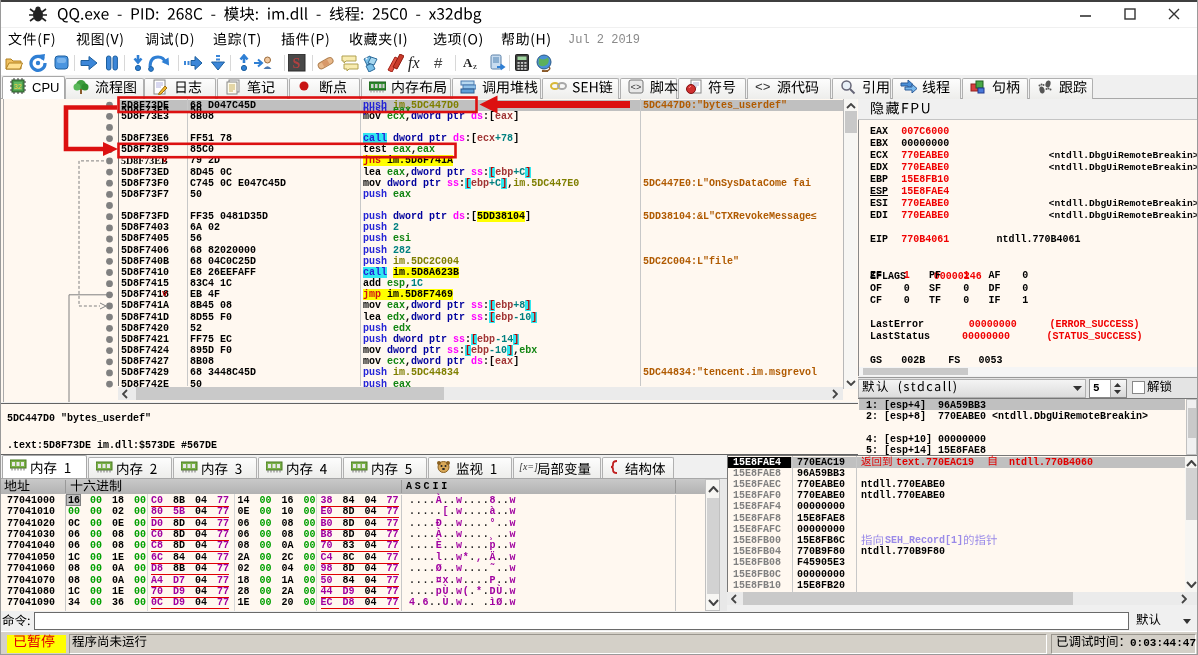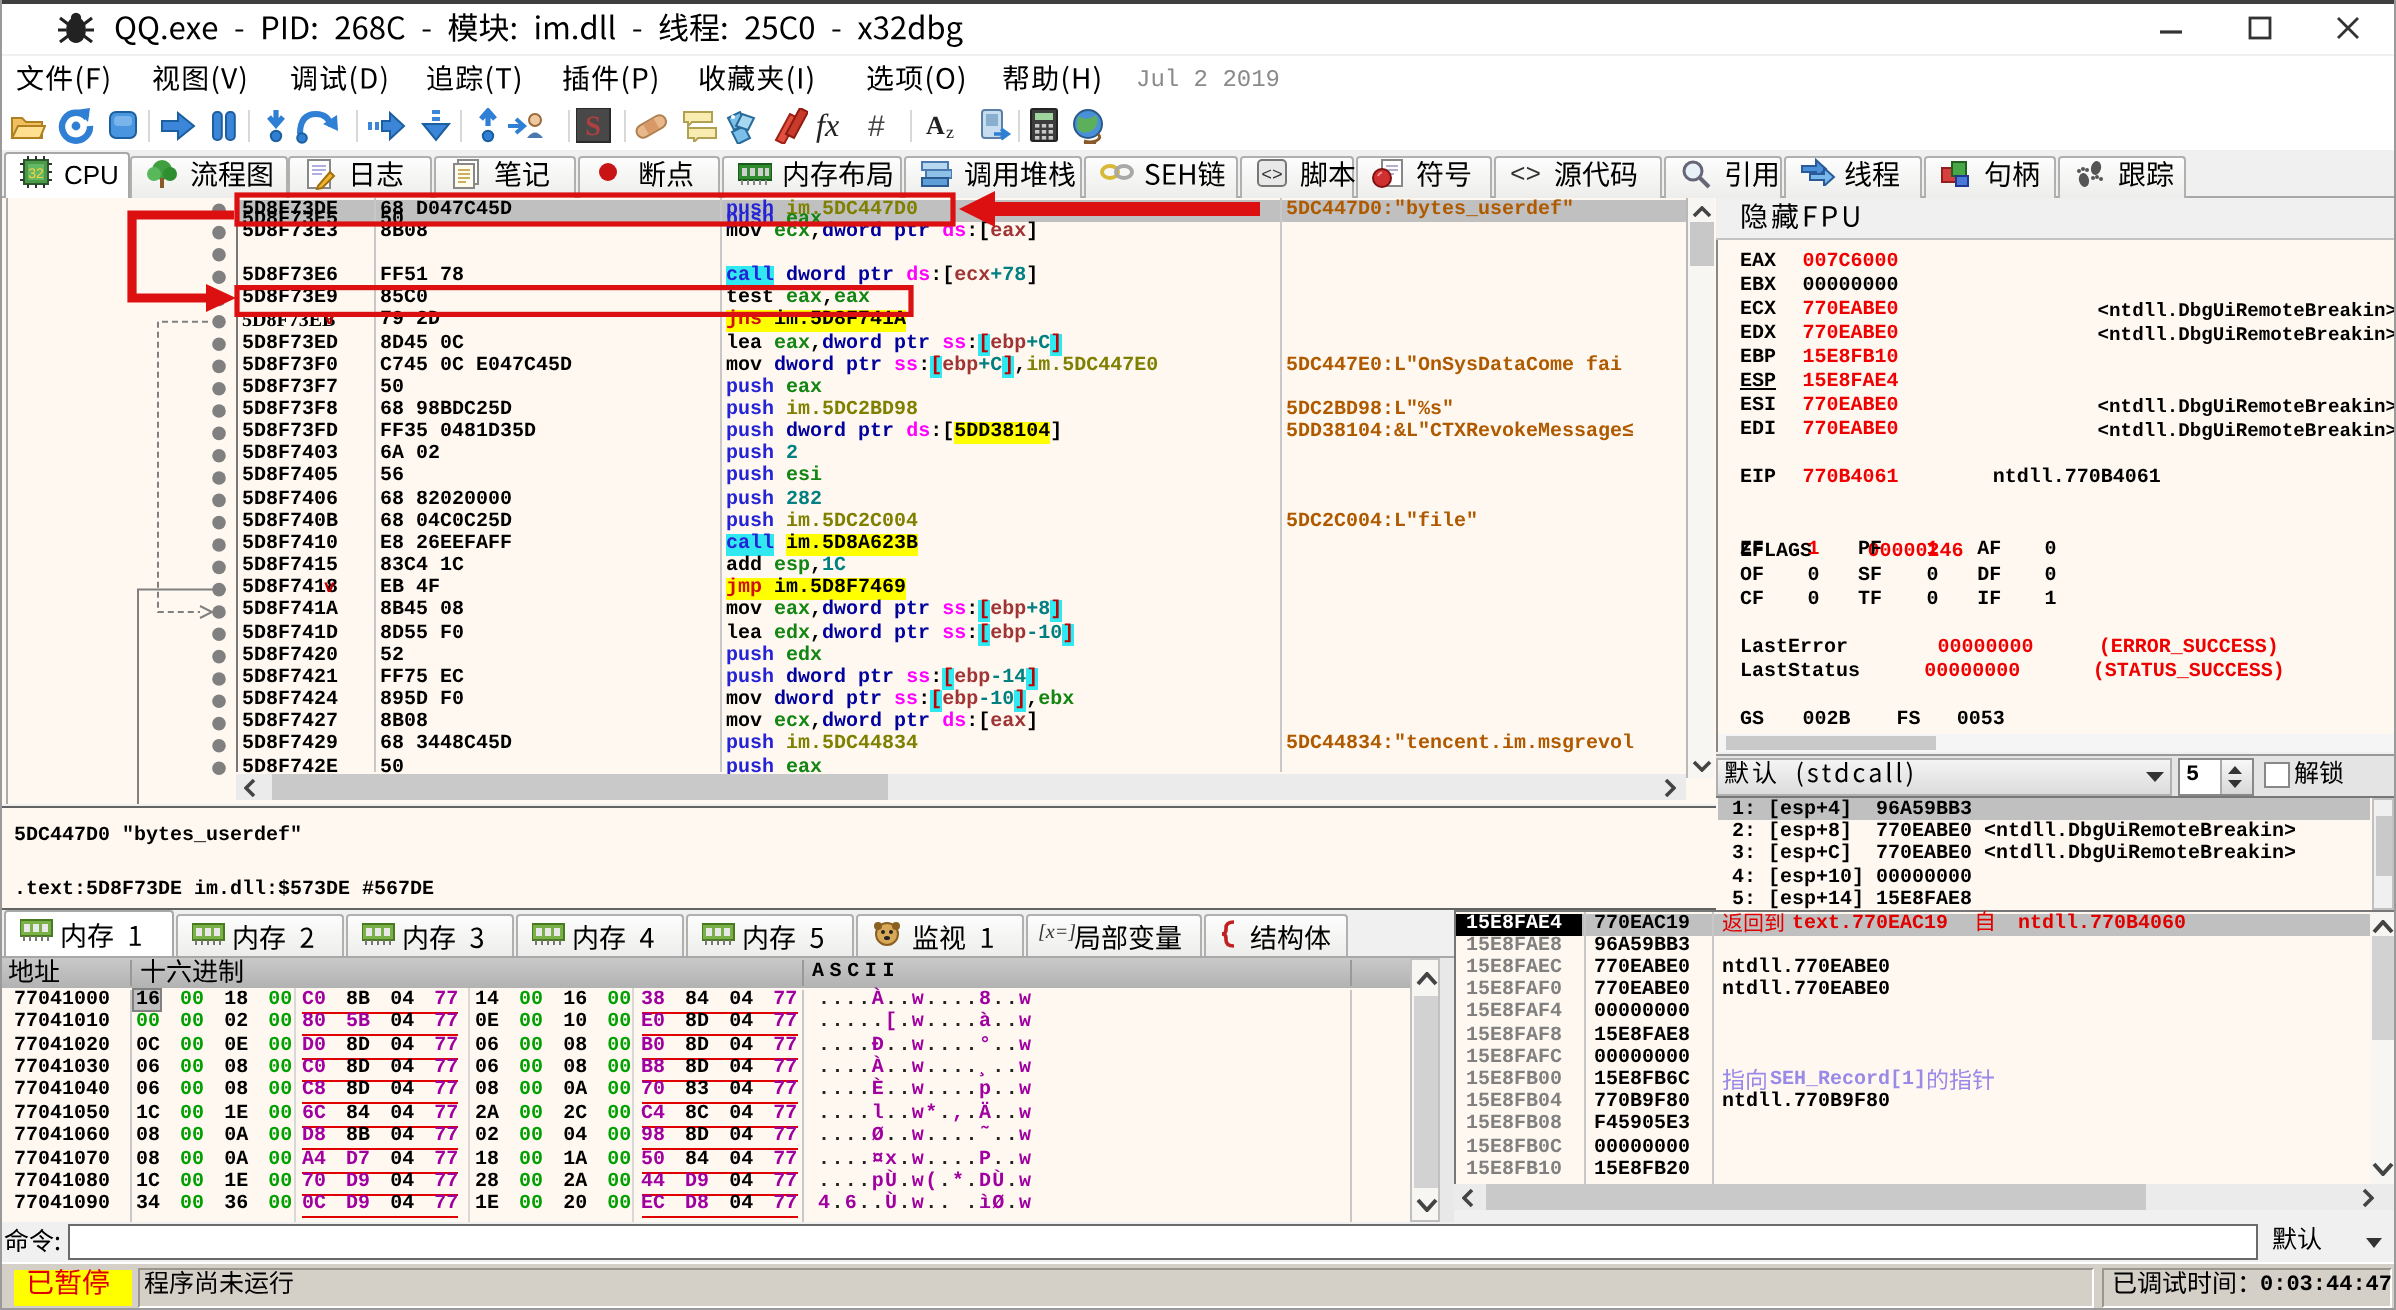--- a/index.html
+++ b/index.html
@@ -293,21 +293,20 @@
       </svg>
 <div class="row mono" style="left:0;top:0.5px;width:843px"><span class="abs" style="left:121px;font-weight:bold;color:#000">5D8F73DE</span><span class="abs" style="left:190px">68 D047C45D</span><span class="abs" style="left:363px"><span class="kb">push</span> <span class="im">im.5DC447D0</span></span><span class="abs cmt" style="left:643px">5DC447D0:"bytes_userdef"</span></div>
 <div class="row mono" style="left:0;top:11.7px;width:843px"><span class="abs" style="left:121px;">5D8F73E3</span><span class="abs" style="left:190px">8B08</span><span class="abs" style="left:363px">mov <span class="rg">ecx</span>,<span class="nv">dword ptr</span> <span class="sg">ds</span>:[<span class="mb">eax</span>]</span></div>
 <div class="row mono" style="left:0;top:6px;width:843px"><span class="abs" style="left:121px;">5D8F73E5</span><span class="abs" style="left:190px">50</span><span class="abs" style="left:363px"><span class="kb">push</span> <span class="rg">eax</span></span></div>
 <div class="row mono" style="left:0;top:34.0px;width:843px"><span class="abs" style="left:121px;">5D8F73E6</span><span class="abs" style="left:190px">FF51 78</span><span class="abs" style="left:363px"><span class="cy">call</span> <span class="nv">dword ptr</span> <span class="sg">ds</span>:[<span class="mb">ecx</span><span class="tl">+78</span>]</span></div>
 <div class="row mono" style="left:0;top:45.1px;width:843px"><span class="abs" style="left:121px;">5D8F73E9</span><span class="abs" style="left:190px">85C0</span><span class="abs" style="left:363px">test <span class="rg">eax</span>,<span class="rg">eax</span></span></div>
 <div class="row mono" style="left:0;top:56.3px;width:843px"><span class="abs" style="left:121px;font-family:Liberation Serif, serif;">5D8F73EB</span><span class="abs" style="left:162px;color:#c00000;font-size:9px">v</span><span class="abs" style="left:190px">79 2D</span><span class="abs" style="left:363px"><span class="yr">jns</span><span class="yb">&nbsp;im.5D8F741A</span></span></div>
 <div class="row mono" style="left:0;top:67.5px;width:843px"><span class="abs" style="left:121px;">5D8F73ED</span><span class="abs" style="left:190px">8D45 0C</span><span class="abs" style="left:363px">lea <span class="rg">eax</span>,<span class="nv">dword ptr</span> <span class="sg">ss</span>:<span class="cyb">[</span><span class="mb">ebp</span><span class="tl">+C</span><span class="cyb">]</span></span></div>
 <div class="row mono" style="left:0;top:78.6px;width:843px"><span class="abs" style="left:121px;">5D8F73F0</span><span class="abs" style="left:190px">C745 0C <span class="un">E047C45D</span></span><span class="abs" style="left:363px">mov <span class="nv">dword ptr</span> <span class="sg">ss</span>:<span class="cyb">[</span><span class="mb">ebp</span><span class="tl">+C</span><span class="cyb">]</span>,<span class="im">im.5DC447E0</span></span><span class="abs cmt" style="left:643px">5DC447E0:L"OnSysDataCome fai</span></div>
 <div class="row mono" style="left:0;top:89.8px;width:843px"><span class="abs" style="left:121px;">5D8F73F7</span><span class="abs" style="left:190px">50</span><span class="abs" style="left:363px"><span class="kb">push</span> <span class="rg">eax</span></span></div>
-<div class="row mono" style="left:0;top:100.9px;width:843px"><span class="abs" style="left:121px;">5D8F73F8</span><span class="abs" style="left:190px">68 <span class="un">98BDC25D</span></span><span class="abs" style="left:363px"><span class="kb">push</span> <span class="im">im.5DC2BD98</span></span><span class="abs cmt" style="left:643px">5DC2BD98:L"%s"</span></div>
 <div class="row mono" style="left:0;top:112.1px;width:843px"><span class="abs" style="left:121px;">5D8F73FD</span><span class="abs" style="left:190px">FF35 <span class="un">0481D35D</span></span><span class="abs" style="left:363px"><span class="kb">push</span> <span class="nv">dword ptr</span> <span class="sg">ds</span>:[<span class="yb">5DD38104</span>]</span><span class="abs cmt" style="left:643px">5DD38104:&amp;L"CTXRevokeMessage≤</span></div>
 <div class="row mono" style="left:0;top:123.3px;width:843px"><span class="abs" style="left:121px;">5D8F7403</span><span class="abs" style="left:190px">6A 02</span><span class="abs" style="left:363px"><span class="kb">push</span> <span class="tl">2</span></span></div>
 <div class="row mono" style="left:0;top:134.4px;width:843px"><span class="abs" style="left:121px;">5D8F7405</span><span class="abs" style="left:190px">56</span><span class="abs" style="left:363px"><span class="kb">push</span> <span class="rg">esi</span></span></div>
 <div class="row mono" style="left:0;top:145.6px;width:843px"><span class="abs" style="left:121px;">5D8F7406</span><span class="abs" style="left:190px">68 82020000</span><span class="abs" style="left:363px"><span class="kb">push</span> <span class="tl">282</span></span></div>
 <div class="row mono" style="left:0;top:156.7px;width:843px"><span class="abs" style="left:121px;">5D8F740B</span><span class="abs" style="left:190px">68 <span class="un">04C0C25D</span></span><span class="abs" style="left:363px"><span class="kb">push</span> <span class="im">im.5DC2C004</span></span><span class="abs cmt" style="left:643px">5DC2C004:L"file"</span></div>
 <div class="row mono" style="left:0;top:167.9px;width:843px"><span class="abs" style="left:121px;">5D8F7410</span><span class="abs" style="left:190px">E8 26EEFAFF</span><span class="abs" style="left:363px"><span class="cy">call</span> <span class="yb">im.5D8A623B</span></span></div>
 <div class="row mono" style="left:0;top:179.1px;width:843px"><span class="abs" style="left:121px;">5D8F7415</span><span class="abs" style="left:190px">83C4 1C</span><span class="abs" style="left:363px">add <span class="rg">esp</span>,<span class="tl">1C</span></span></div>
 <div class="row mono" style="left:0;top:190.2px;width:843px"><span class="abs" style="left:121px;">5D8F7418</span><span class="abs" style="left:162px;color:#c00000;font-size:9px">v</span><span class="abs" style="left:190px">EB 4F</span><span class="abs" style="left:363px"><span class="yr">jmp</span><span class="yb">&nbsp;im.5D8F7469</span></span></div>
 <div class="row mono" style="left:0;top:201.4px;width:843px"><span class="abs" style="left:121px;">5D8F741A</span><span class="abs" style="left:190px">8B45 08</span><span class="abs" style="left:363px">mov <span class="rg">eax</span>,<span class="nv">dword ptr</span> <span class="sg">ss</span>:<span class="cyb">[</span><span class="mb">ebp</span><span class="tl">+8</span><span class="cyb">]</span></span></div>
 <div class="row mono" style="left:0;top:212.5px;width:843px"><span class="abs" style="left:121px;">5D8F741D</span><span class="abs" style="left:190px">8D55 F0</span><span class="abs" style="left:363px">lea <span class="rg">edx</span>,<span class="nv">dword ptr</span> <span class="sg">ss</span>:<span class="cyb">[</span><span class="mb">ebp</span><span class="tl">-10</span><span class="cyb">]</span></span></div>
@@ -375,21 +374,20 @@
 <svg class="abs" style="left:256px;top:5px" width="8" height="11">
           <path d="M0 4 L3.5 0 L7 4 Z" fill="#333"></path>
           <path d="M0 7 L3.5 11 L7 7 Z" fill="#333"></path>
         </svg>
 <div class="abs" style="left:274px;top:3px;width:13px;height:13px;background:#fff;border:1px solid #888"></div>
 </div>
 <div class="abs" style="left:0;top:299px;width:340px;height:57px;background:#fff8f0;border-top:1px solid #777"></div>
 <div class="abs" style="left:1px;top:300px;width:326px;height:11.2px;background:#c0c0c0"></div>
 <div class="row mono" style="left:8px;top:300.7px;width:330px;color:#000">1: [esp+4]  96A59BB3</div>
 <div class="row mono" style="left:8px;top:312.0px;width:330px;color:#000">2: [esp+8]  770EABE0 &lt;ntdll.DbgUiRemoteBreakin&gt;</div>
-<div class="row mono" style="left:8px;top:323.3px;width:330px;color:#000">3: [esp+C]  770EABE0 &lt;ntdll.DbgUiRemoteBreakin&gt;</div>
 <div class="row mono" style="left:8px;top:334.6px;width:330px;color:#000">4: [esp+10] 00000000</div>
 <div class="row mono" style="left:8px;top:345.9px;width:330px;color:#000">5: [esp+14] 15E8FAE8</div>
 <div class="abs" style="left:328px;top:300px;width:11px;height:56px;background:#f0f0f0;border:1px solid #c0c0c0">
 <div class="abs" style="left:1px;top:8px;width:8px;height:30px;background:#c9c9c9"></div>
       </div>
 </div>
 
 <div class="abs" style="left:0;top:403px;width:858px;height:52px;background:#fff8f0;border:1px solid #636363;border-right:none">
   <div class="mono abs" style="left:6px;top:9px">5DC447D0 "bytes_userdef"</div>
   <div class="mono abs" style="left:6px;top:36px">.text:5D8F73DE im.dll:$573DE #567DE</div>

